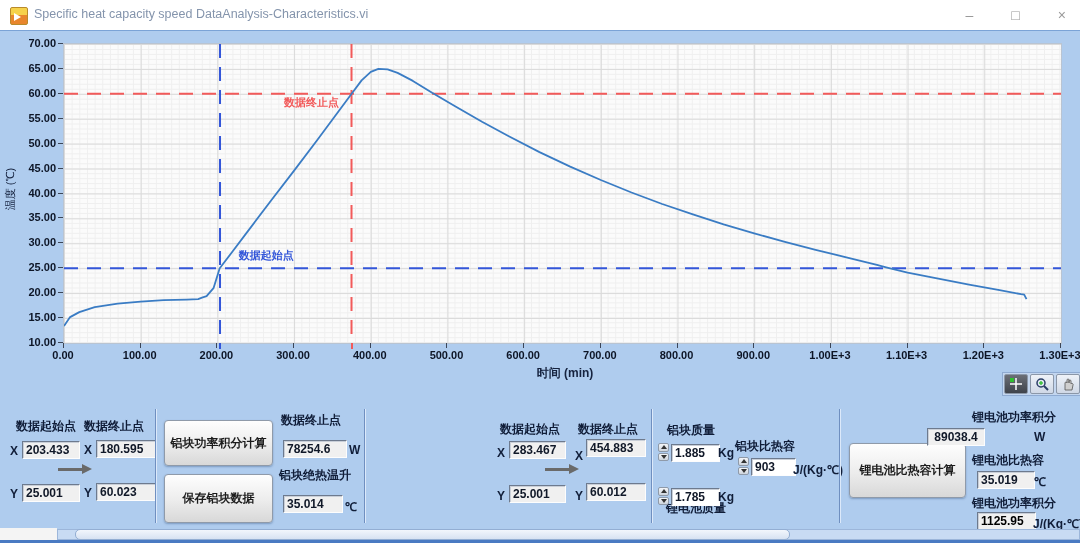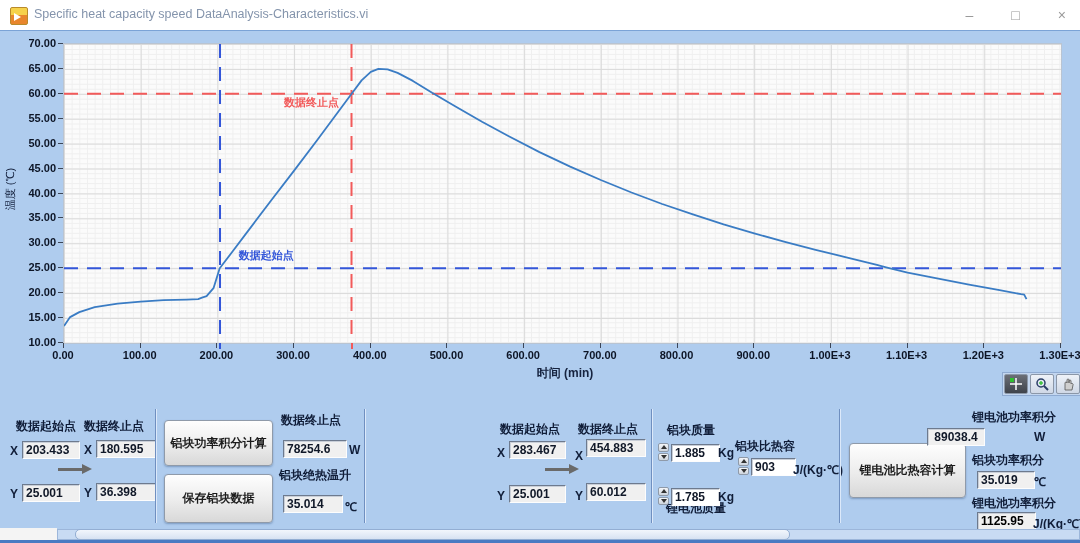--- a/index.html
+++ b/index.html
@@ -192,21 +192,21 @@
     <div class="field" style="left:22px;top:410px;width:50px;">203.433</div>
     <div class="xy" style="left:84px;top:412px;">X</div>
     <div class="field" style="left:96px;top:409px;width:53px;">180.595</div>
     <div class="arrow" style="left:58px;top:433px;">
         <span class="bar"></span>
         <span class="head"></span>
       </div>
     <div class="xy" style="left:10px;top:456px;">Y</div>
     <div class="field" style="left:22px;top:453px;width:50px;">25.001</div>
     <div class="xy" style="left:84px;top:455px;">Y</div>
-    <div class="field" style="left:96px;top:452px;width:53px;">36.398</div>
+    <div class="field" style="left:96px;top:452px;width:53px;">60.023</div>
 
     <div class="divider" style="left:155px;top:378px;height:114px;"></div>
 
     <div class="btn" style="left:164px;top:443px;width:107px;height:47px;">保存铝块数据</div>
     <div class="btn" style="left:164px;top:389px;width:107px;height:44px;">铝块功率积分计算</div>
 
     <div class="lbl" style="left:281px;top:381px;">数据终止点</div>
     <div class="field" style="left:283px;top:409px;width:56px;">78254.6</div>
     <div class="unit" style="left:349px;top:412px;">W</div>
     <div class="lbl" style="left:279px;top:436px;">铝块绝热温升</div>
@@ -270,21 +270,21 @@
     <div class="unit" style="left:793px;top:430px;">J/(Kg·℃)</div>
 
     <div class="divider" style="left:839px;top:378px;height:114px;"></div>
 
     <div class="btn" style="left:849px;top:412px;width:115px;height:53px;">锂电池比热容计算</div>
 
     <div class="lbl" style="left:972px;top:378px;">锂电池功率积分</div>
     <div class="field" style="left:927px;top:397px;width:50px;text-align:center;">89038.4</div>
     <div class="unit" style="left:1034px;top:399px;">W</div>
 
-    <div class="lbl" style="left:972px;top:421px;">铝块功率积分</div>
+    <div class="lbl" style="left:972px;top:421px;">锂电池比热容</div>
     <div class="field" style="left:977px;top:440px;width:50px;">35.019</div>
     <div class="unit" style="left:1034px;top:442px;">℃</div>
 
     <div class="lbl" style="left:972px;top:464px;">锂电池功率积分</div>
     <div class="field strong" style="left:977px;top:481px;width:51px;">1125.95</div>
     <div class="unit" style="left:1033px;top:484px;">J/(Kg·℃)</div>
 
     <div class="sb-corner"></div>
     <div class="sb-track"></div>
     <div class="sb-thumb"></div>

